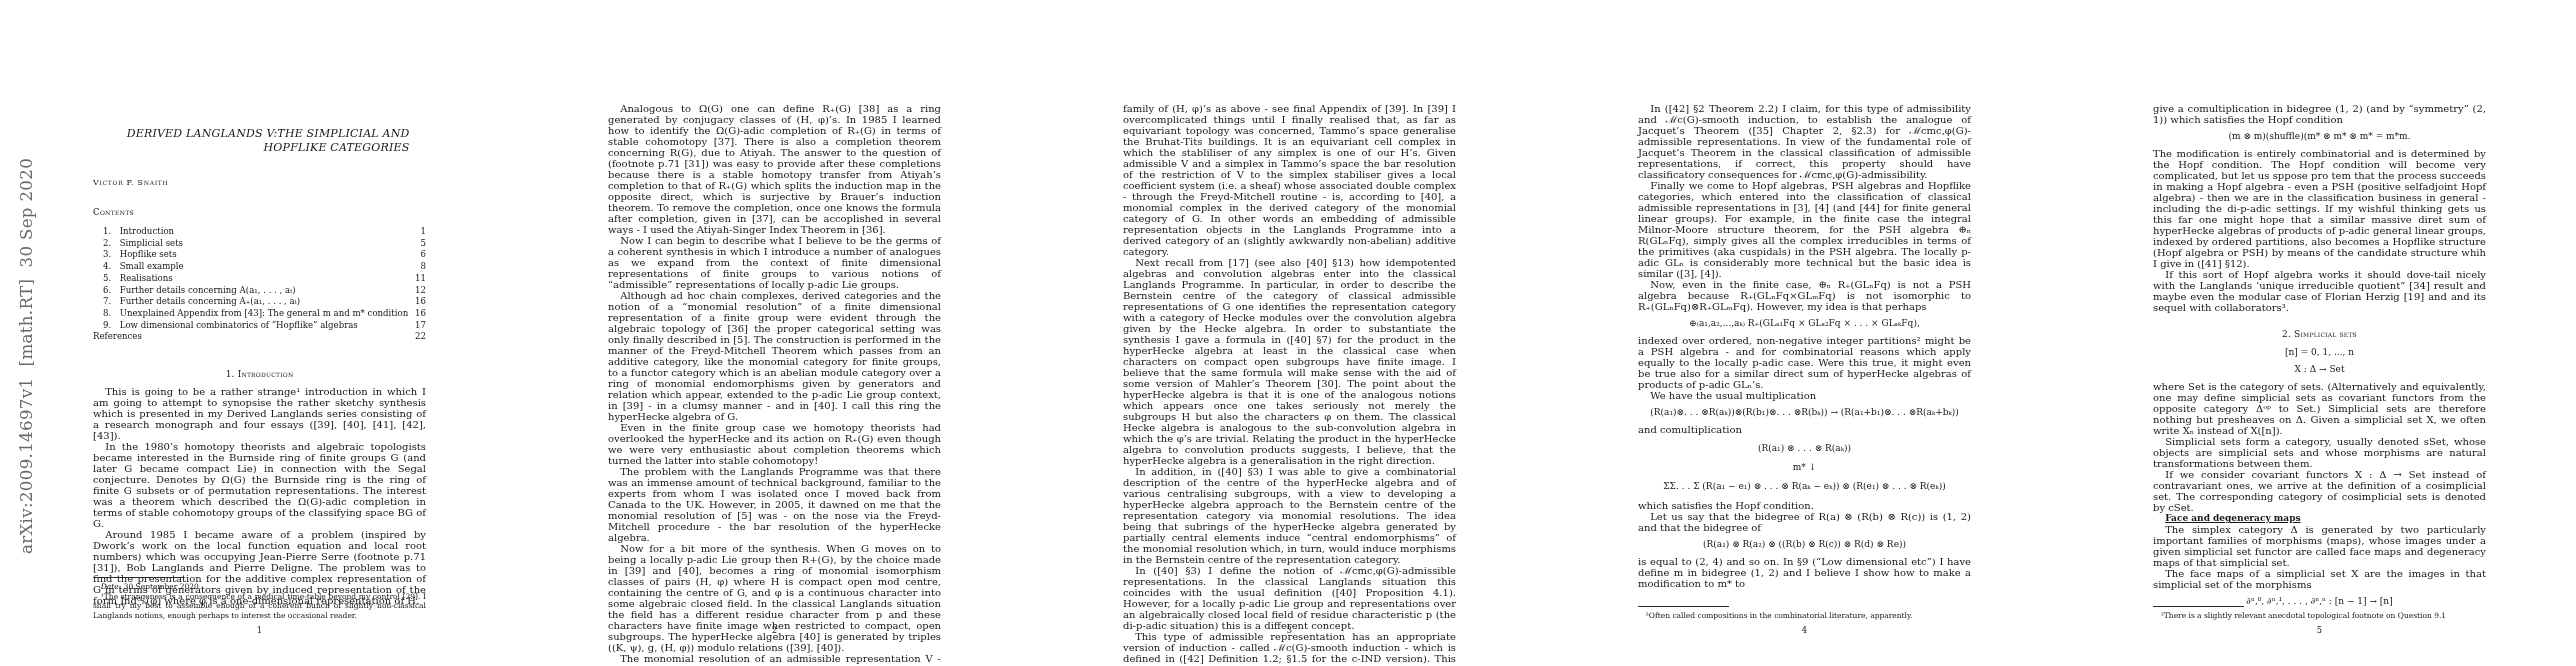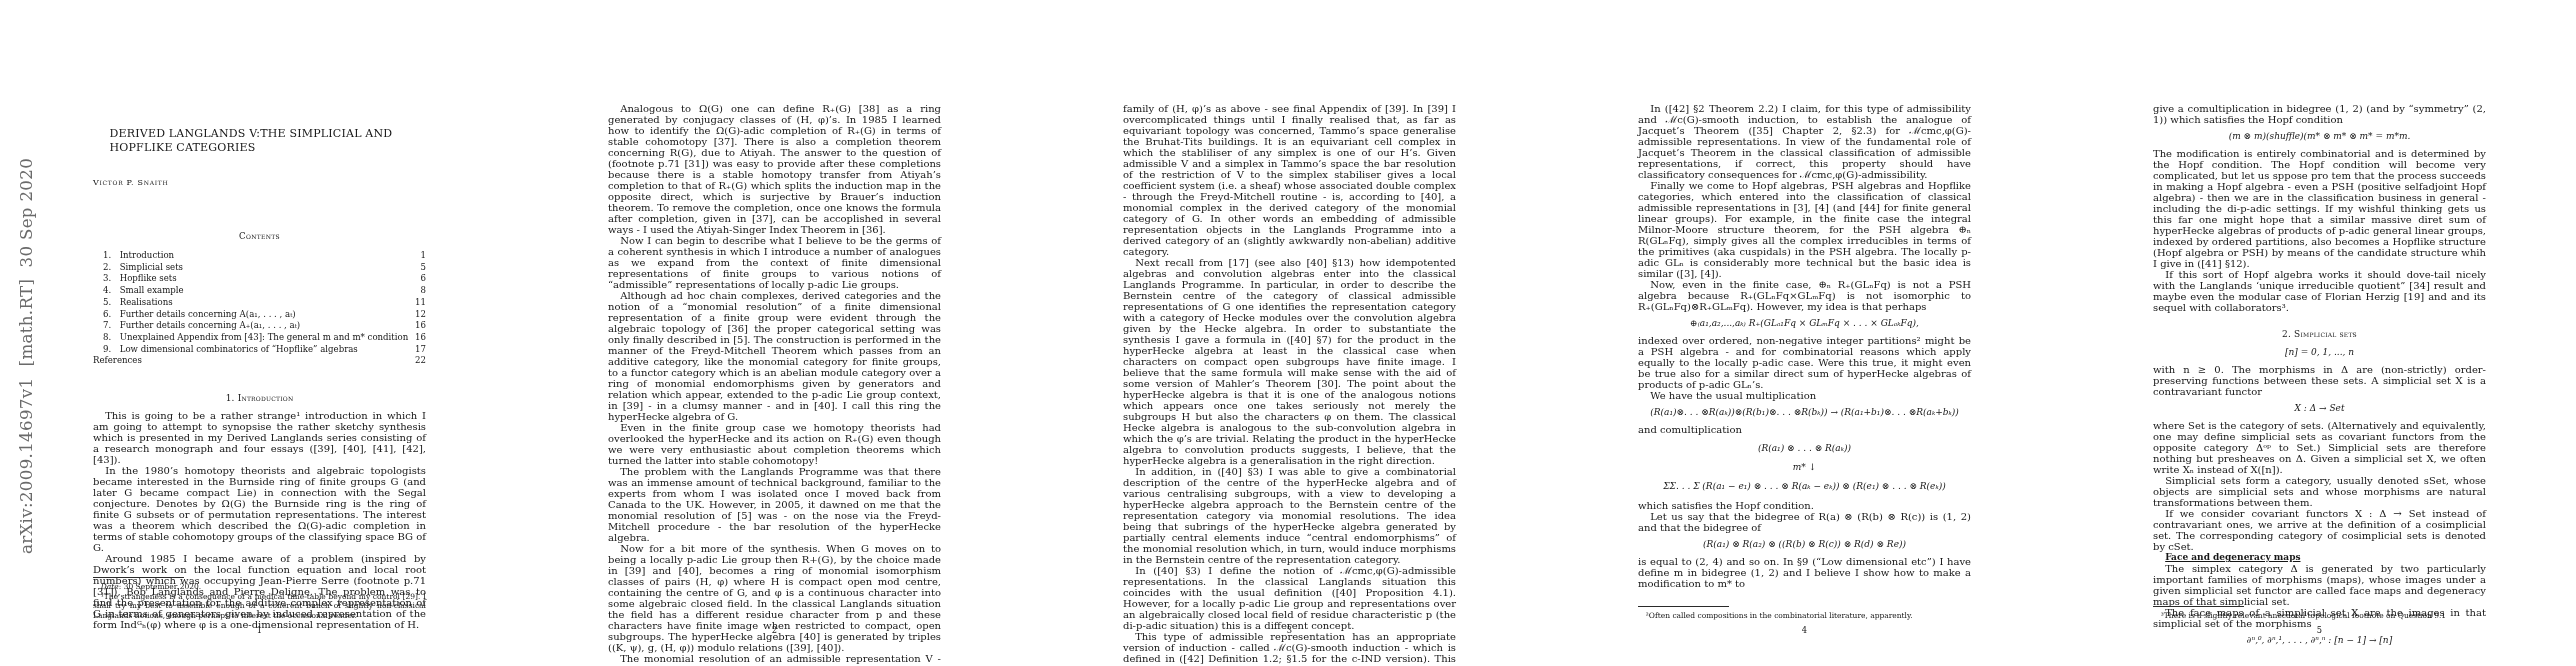--- a/index.html
+++ b/index.html
@@ -18,28 +18,28 @@
     font-size: 16.7px; color: #6a6a6a; white-space: pre; letter-spacing: 0.3px;
   }
 
   .pages { position: absolute; inset: 0; display: flex; }
   .page { position: relative; width: 515px; height: 667px; flex: 0 0 515px; }
   .inner { position: absolute; left: 93px; top: 0; width: 333px; }
   .inner.body-start { padding-top: 103px; }
 
   .title {
     margin: 127px auto 4px auto; max-width: 300px;
-    text-align: left; font-size: 11px; line-height: 14px; letter-spacing: 0.2px;
+    text-align: right; font-size: 11px; line-height: 14px; letter-spacing: 0.2px; font-style: italic;
   }
   .author {
     margin-top: 23px; text-align: left;
     font-size: 8px; font-variant: small-caps; letter-spacing: 0.7px;
   }
   .contents-head {
-    margin-top: 44px; text-align: center;
+    margin-top: 20px; text-align: left;
     font-size: 8.6px; font-variant: small-caps; letter-spacing: 0.3px;
   }
   .toc { margin-top: 9px; font-size: 8.6px; }
   .toc-row { display: flex; line-height: 11.7px; padding-left: 10px; }
   .toc-num { flex: 0 0 16.7px; }
   .toc-label { flex: 1 1 auto; padding-right: 4.4px; }
   .toc-page { flex: 0 0 auto; }
   .toc-row.refs { padding-left: 0; }
   .toc-row.refs .toc-num { flex: 0 0 0px; }
 
@@ -50,21 +50,21 @@
   .sec-head.inflow { margin: 15.6px 0 8.3px 0; }
 
   p.para {
     margin: 0; font-size: 10px; line-height: 11px;
     text-align: justify; text-indent: 12.2px;
   }
   p.noindent { text-indent: 0; }
 
   .math {
     font-size: 9px; line-height: 11px; text-align: center;
-    margin: 6.1px 0; font-style: italic;
+    margin: 6.1px 0; 
   }
   .math.tight { margin: 7.8px 0; }
 
   .subhead {
     margin: 0; padding-left: 12.2px; font-size: 9px; line-height: 11px;
     font-weight: bold; text-decoration: underline;
   }
 
   .footarea { position: absolute; left: 93px; width: 333px; bottom: 47px; }
   .footrule { width: 91px; height: 0; border-top: 0.6px solid #2a2a2a; margin-bottom: 3.9px; }
@@ -180,21 +180,21 @@
         <p class="para">This type of admissible representation has an appropriate version of induction - called ℳc(G)-smooth induction - which is defined in ([42] Definition 1.2; §1.5 for the c-IND version). This induction possesses analogues of the usual short exact sequence and categorical properties ([42] §§1.6-1.13).</p>
       </div>
       <div class="pagenum">3</div>
     </section>
 
     <section class="page">
       <div class="inner body-start">
         <p class="para">In ([42] §2 Theorem 2.2) I claim, for this type of admissibility and ℳc(G)-smooth induction, to establish the analogue of Jacquet’s Theorem ([35] Chapter 2, §2.3) for ℳcmc,φ(G)-admissible representations. In view of the fundamental role of Jacquet’s Theorem in the classical classification of admissible representations, if correct, this property should have classificatory consequences for ℳcmc,φ(G)-admissibility.</p>
         <p class="para">Finally we come to Hopf algebras, PSH algebras and Hopflike categories, which entered into the classification of classical admissible representations in [3], [4] (and [44] for finite general linear groups). For example, in the finite case the integral Milnor-Moore structure theorem, for the PSH algebra ⊕ₙ R(GLₙFq), simply gives all the complex irreducibles in terms of the primitives (aka cuspidals) in the PSH algebra. The locally p-adic GLₙ is considerably more technical but the basic idea is similar ([3], [4]).</p>
         <p class="para">Now, even in the finite case, ⊕ₙ R₊(GLₙFq) is not a PSH algebra because R₊(GLₙFq×GLₘFq) is not isomorphic to R₊(GLₙFq)⊗R₊GLₘFq). However, my idea is that perhaps</p>
-        <div class="math">⊕₍a₁,a₂,...,aₖ₎ R₊(GLₐ₁Fq × GLₘFq × . . . × GLₐₖFq),</div>
+        <div class="math">⊕₍a₁,a₂,...,aₖ₎ R₊(GLₐ₁Fq × GLₐ₂Fq × . . . × GLₐₖFq),</div>
         <p class="para noindent">indexed over ordered, non-negative integer partitions² might be a PSH algebra - and for combinatorial reasons which apply equally to the locally p-adic case. Were this true, it might even be true also for a similar direct sum of hyperHecke algebras of products of p-adic GLₙ’s.</p>
         <p class="para">We have the usual multiplication</p>
         <div class="math">(R(a₁)⊗. . . ⊗R(aₖ))⊗(R(b₁)⊗. . . ⊗R(bₖ)) → (R(a₁+b₁)⊗. . . ⊗R(aₖ+bₖ))</div>
         <p class="para noindent">and comultiplication</p>
         <div class="math tight">(R(a₁) ⊗ . . .  ⊗ R(aₖ))</div>
         <div class="math tight">m* ↓</div>
         <div class="math tight">ΣΣ. . . Σ (R(a₁ − e₁) ⊗ . . .  ⊗ R(aₖ − eₖ)) ⊗ (R(e₁) ⊗ . . .  ⊗ R(eₖ))</div>
         <p class="para noindent">which satisfies the Hopf condition.</p>
         <p class="para">Let us say that the bidegree of R(a) ⊗ (R(b) ⊗ R(c)) is (1, 2) and that the bidegree of</p>
         <div class="math">(R(a₁) ⊗ R(a₂) ⊗ ((R(b) ⊗ R(c)) ⊗ R(d) ⊗ Re))</div>
@@ -208,21 +208,20 @@
     </section>
 
     <section class="page">
       <div class="inner body-start">
         <p class="para noindent">give a comultiplication in bidegree (1, 2) (and by “symmetry” (2, 1)) which satisfies the Hopf condition</p>
         <div class="math">(m ⊗ m)(shuffle)(m* ⊗ m* ⊗ m* = m*m.</div>
         <p class="para noindent">The modification is entirely combinatorial and is determined by the Hopf condition. The Hopf condition will become very complicated, but let us sppose pro tem that the process succeeds in making a Hopf algebra - even a PSH (positive selfadjoint Hopf algebra) - then we are in the classification business in general - including the di-p-adic settings. If my wishful thinking gets us this far one might hope that a similar massive diret sum of hyperHecke algebras of products of p-adic general linear groups, indexed by ordered partitions, also becomes a Hopflike structure (Hopf algebra or PSH) by means of the candidate structure whih I give in ([41] §12).</p>
         <p class="para">If this sort of Hopf algebra works it should dove-tail nicely with the Langlands ‘unique irreducible quotient” [34] result and maybe even the modular case of Florian Herzig [19] and and its sequel with collaborators³.</p>
         <div class="sec-head inflow">2. Simplicial sets</div>
         <div class="math">[n] = 0, 1, ..., n</div>
-        <p class="para noindent">with n ≥ 0. The morphisms in Δ are (non-strictly) order-preserving functions between these sets. A simplicial set X is a contravariant functor</p>
         <div class="math">X : Δ → Set</div>
         <p class="para noindent">where Set is the category of sets. (Alternatively and equivalently, one may define simplicial sets as covariant functors from the opposite category Δᵒᵖ to Set.) Simplicial sets are therefore nothing but presheaves on Δ. Given a simplicial set X, we often write Xₙ instead of X([n]).</p>
         <p class="para">Simplicial sets form a category, usually denoted sSet, whose objects are simplicial sets and whose morphisms are natural transformations between them.</p>
         <p class="para">If we consider covariant functors X : Δ → Set instead of contravariant ones, we arrive at the definition of a cosimplicial set. The corresponding category of cosimplicial sets is denoted by cSet.</p>
         <p class="subhead">Face and degeneracy maps</p>
         <p class="para">The simplex category Δ is generated by two particularly important families of morphisms (maps), whose images under a given simplicial set functor are called face maps and degeneracy maps of that simplicial set.</p>
         <p class="para">The face maps of a simplicial set X are the images in that simplicial set of the morphisms</p>
         <div class="math">∂ⁿ,⁰, ∂ⁿ,¹, . . . , ∂ⁿ,ⁿ : [n − 1] → [n]</div>
       </div>
       <div class="footarea">

